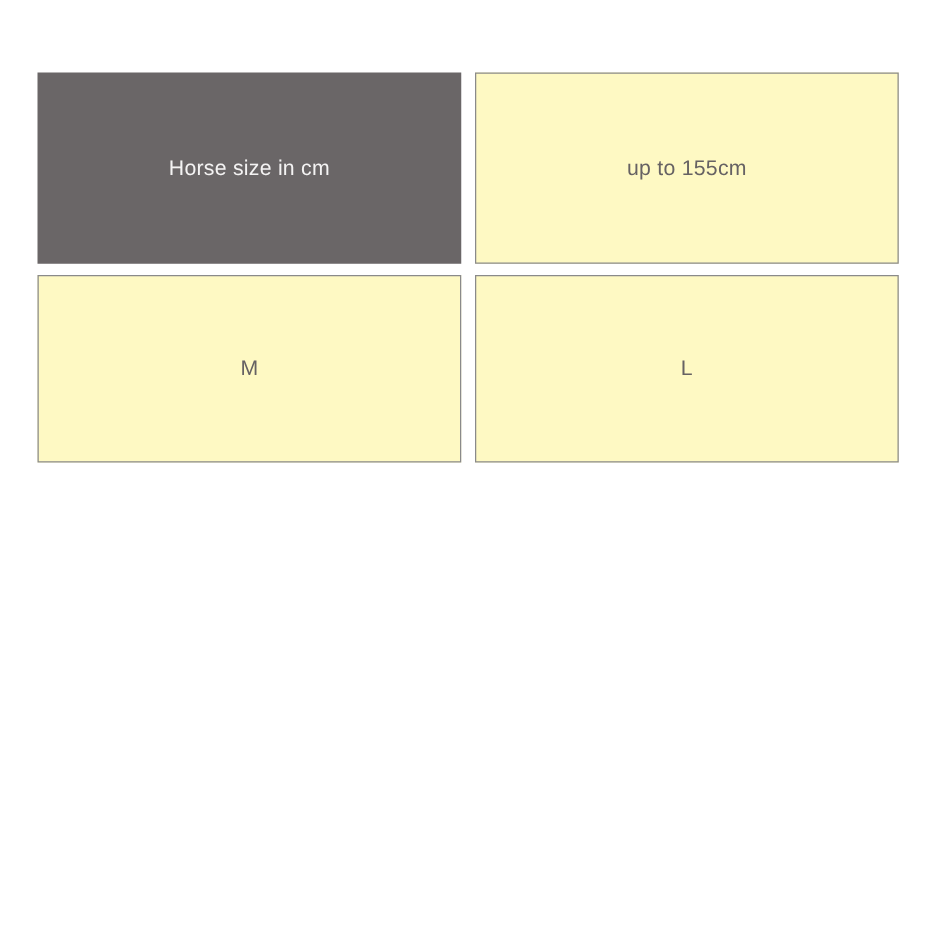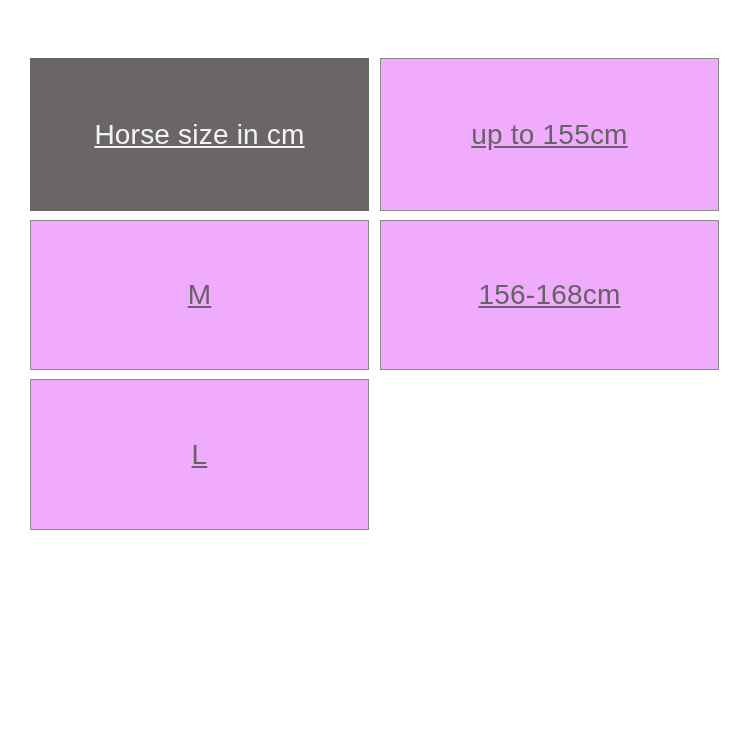--- a/index.html
+++ b/index.html
@@ -25,48 +25,46 @@
     grid-template-rows: 153px 150px 151px 152px;
     column-gap: 11px;
     row-gap: 9px;
   }
   .cell {
     display: flex;
     align-items: center;
     justify-content: center;
     text-align: center;
     box-sizing: border-box;
-    font-size: 28px;
+    font-size: 17px;
     letter-spacing: 0.2px;
-    text-decoration: underline;
   }
   .cell.header {
     background: #6a6667;
     color: #f4f3f3;
     border: none;
   }
   .cell.body {
-    background: #f0abfc;
+    background: #fef9c3;
     border: 1.5px solid #8a8a8a;
     color: #666263;
   }
 </style>
 </head>
 <body>
 
 <div class="canvas">
   <div class="size-table">
 
     <div class="cell header">Horse size in cm</div>
 
 
     <div class="cell body">up to 155cm</div>
 
     <div class="cell body">M</div>
 
-    <div class="cell body">156-168cm</div>
 
     <div class="cell body">L</div>
 
 
 
   </div>
 </div>
 
 </body></html>

